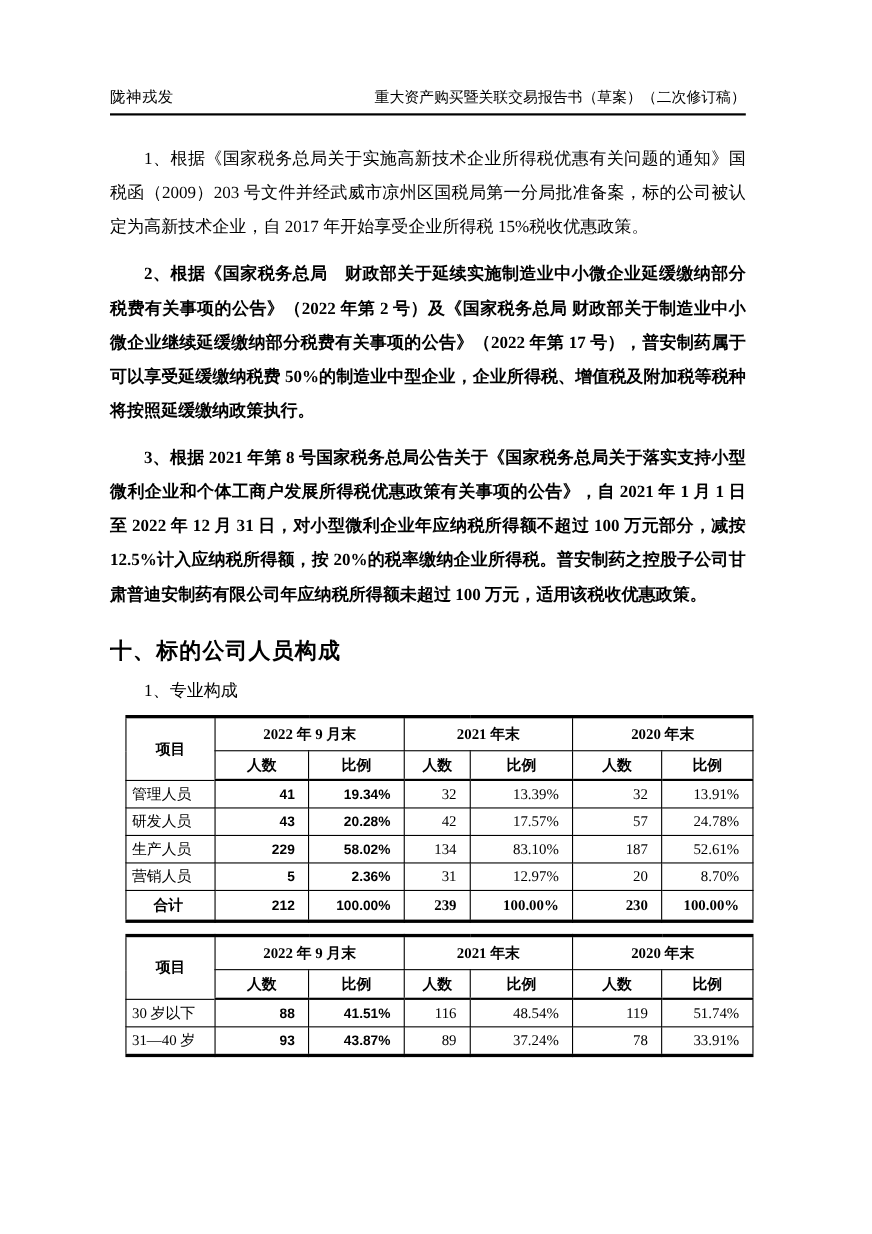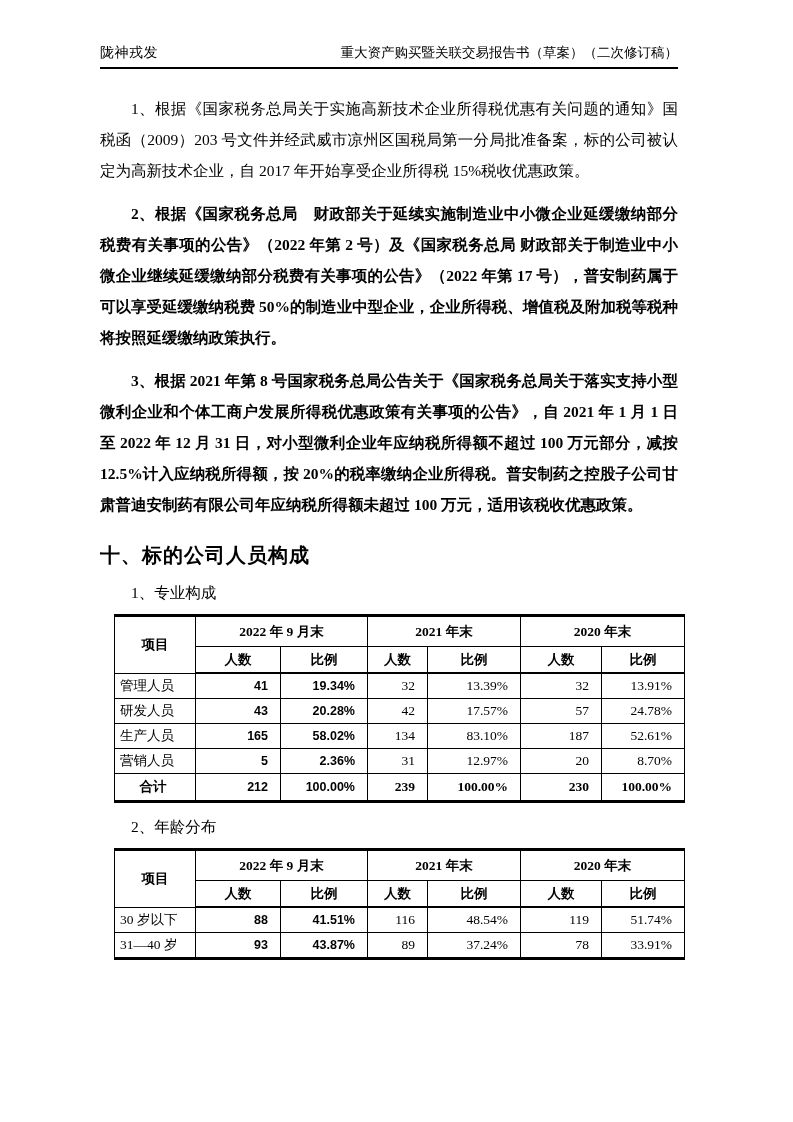--- a/index.html
+++ b/index.html
@@ -15,20 +15,21 @@
     font-family: "Liberation Serif", "DejaVu Serif", serif;
     overflow: hidden;
   }
   
   .doc-header {
     display: flex;
     justify-content: space-between;
     align-items: flex-end;
     border-bottom: 2px solid #000;
     padding-bottom: 5px;
+    margin-top: 36px;
   }
   .doc-header .hleft  { font-size: 14px; letter-spacing: 0.5px; }
   .doc-header .hright { font-size: 13.5px; }
   
   .para {
     font-size: 15.5px;
     line-height: 31px;
     text-align: justify;
     text-indent: 2em;
     margin: 12px 0 0 0;
@@ -158,21 +159,21 @@
           <td class="c-label">研发人员</td>
           <td class="c-num">43</td>
           <td class="c-num">20.28%</td>
           <td class="c-num">42</td>
           <td class="c-num">17.57%</td>
           <td class="c-num">57</td>
           <td class="c-num">24.78%</td>
         </tr>
         <tr>
           <td class="c-label">生产人员</td>
-          <td class="c-num">165</td>
+          <td class="c-num">229</td>
           <td class="c-num">58.02%</td>
           <td class="c-num">134</td>
           <td class="c-num">83.10%</td>
           <td class="c-num">187</td>
           <td class="c-num">52.61%</td>
         </tr>
         <tr>
           <td class="c-label">营销人员</td>
           <td class="c-num">5</td>
           <td class="c-num">2.36%</td>
@@ -186,21 +187,20 @@
           <td class="c-num">212</td>
           <td class="c-num">100.00%</td>
           <td class="c-num">239</td>
           <td class="c-num">100.00%</td>
           <td class="c-num">230</td>
           <td class="c-num">100.00%</td>
         </tr>
       </tbody>
   </table>
 
-  <div class="sub-item">2、年龄分布</div>
 
   <table class="rpt">
     <colgroup>
       <col style="width:81px">
         <col style="width:85px">
         <col style="width:87px">
       <col style="width:60px">
         <col style="width:93px">
         <col style="width:81px">
         <col style="width:83px">

